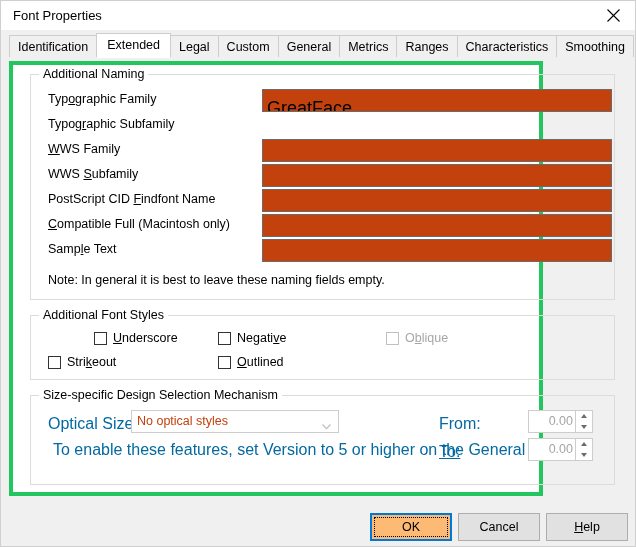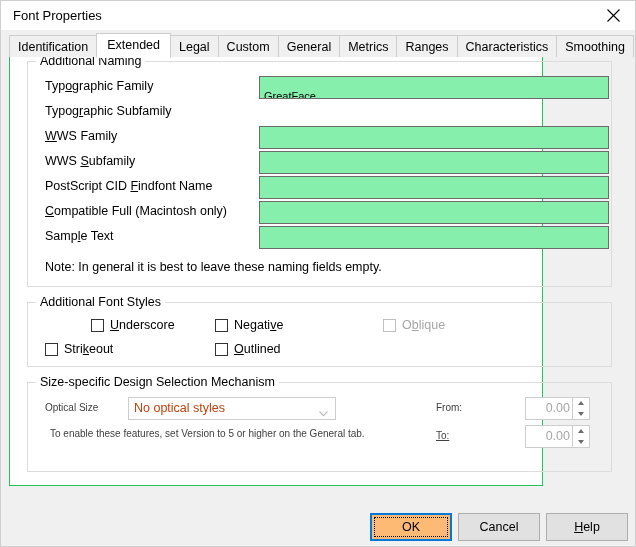--- a/index.html
+++ b/index.html
@@ -86,25 +86,25 @@
     margin-bottom: -1px;
     position: relative;
     z-index: 6;
     padding: 0 10px;
   }
 
   
   .tabpage {
     position: absolute;
     left: 8px;
-    top: 50px;
+    top: 60px;
     width: 534px;
     height: 435px;
     background: #ffffff;
-    border: 1px solid #22c55e;
+    border: 4px solid #22c55e;
     box-sizing: border-box;
   }
 
   
   .group {
     position: absolute;
     border: 1px solid #dcdcdc;
     box-sizing: border-box;
   }
   .group-title {
@@ -136,25 +136,25 @@
     font-size: 12.5px;
     color: #000;
     white-space: nowrap;
   }
   .field-input {
     position: absolute;
     left: 231px;
     top: 0;
     width: 350px;
     height: 23px;
-    background: #86efac;
+    background: #c2410c;
     border: 1px solid #6b6b6b;
     box-sizing: border-box;
     font-family: "Liberation Sans", sans-serif;
-    font-size: 11px;
+    font-size: 18px;
     color: #000;
     padding: 16px 0 0 4px;
     line-height: 21px;
     outline: none;
   }
   .note {
     position: absolute;
     left: 17px;
     font-size: 12.5px;
     color: #000;
@@ -239,22 +239,22 @@
     border-bottom: 4px solid #6b6b6b;
   }
   .arrow-dn {
     width: 0; height: 0;
     border-left: 3.5px solid transparent;
     border-right: 3.5px solid transparent;
     border-top: 4px solid #6b6b6b;
   }
   .small-label {
     position: absolute;
-    font-size: 10px;
-    color: #404040;
+    font-size: 16px;
+    color: #0369a1;
     white-space: nowrap;
   }
 
   
   .btn {
     position: absolute;
     height: 28px;
     background: #e1e1e1;
     border: 1px solid #adadad;
     box-sizing: border-box;

